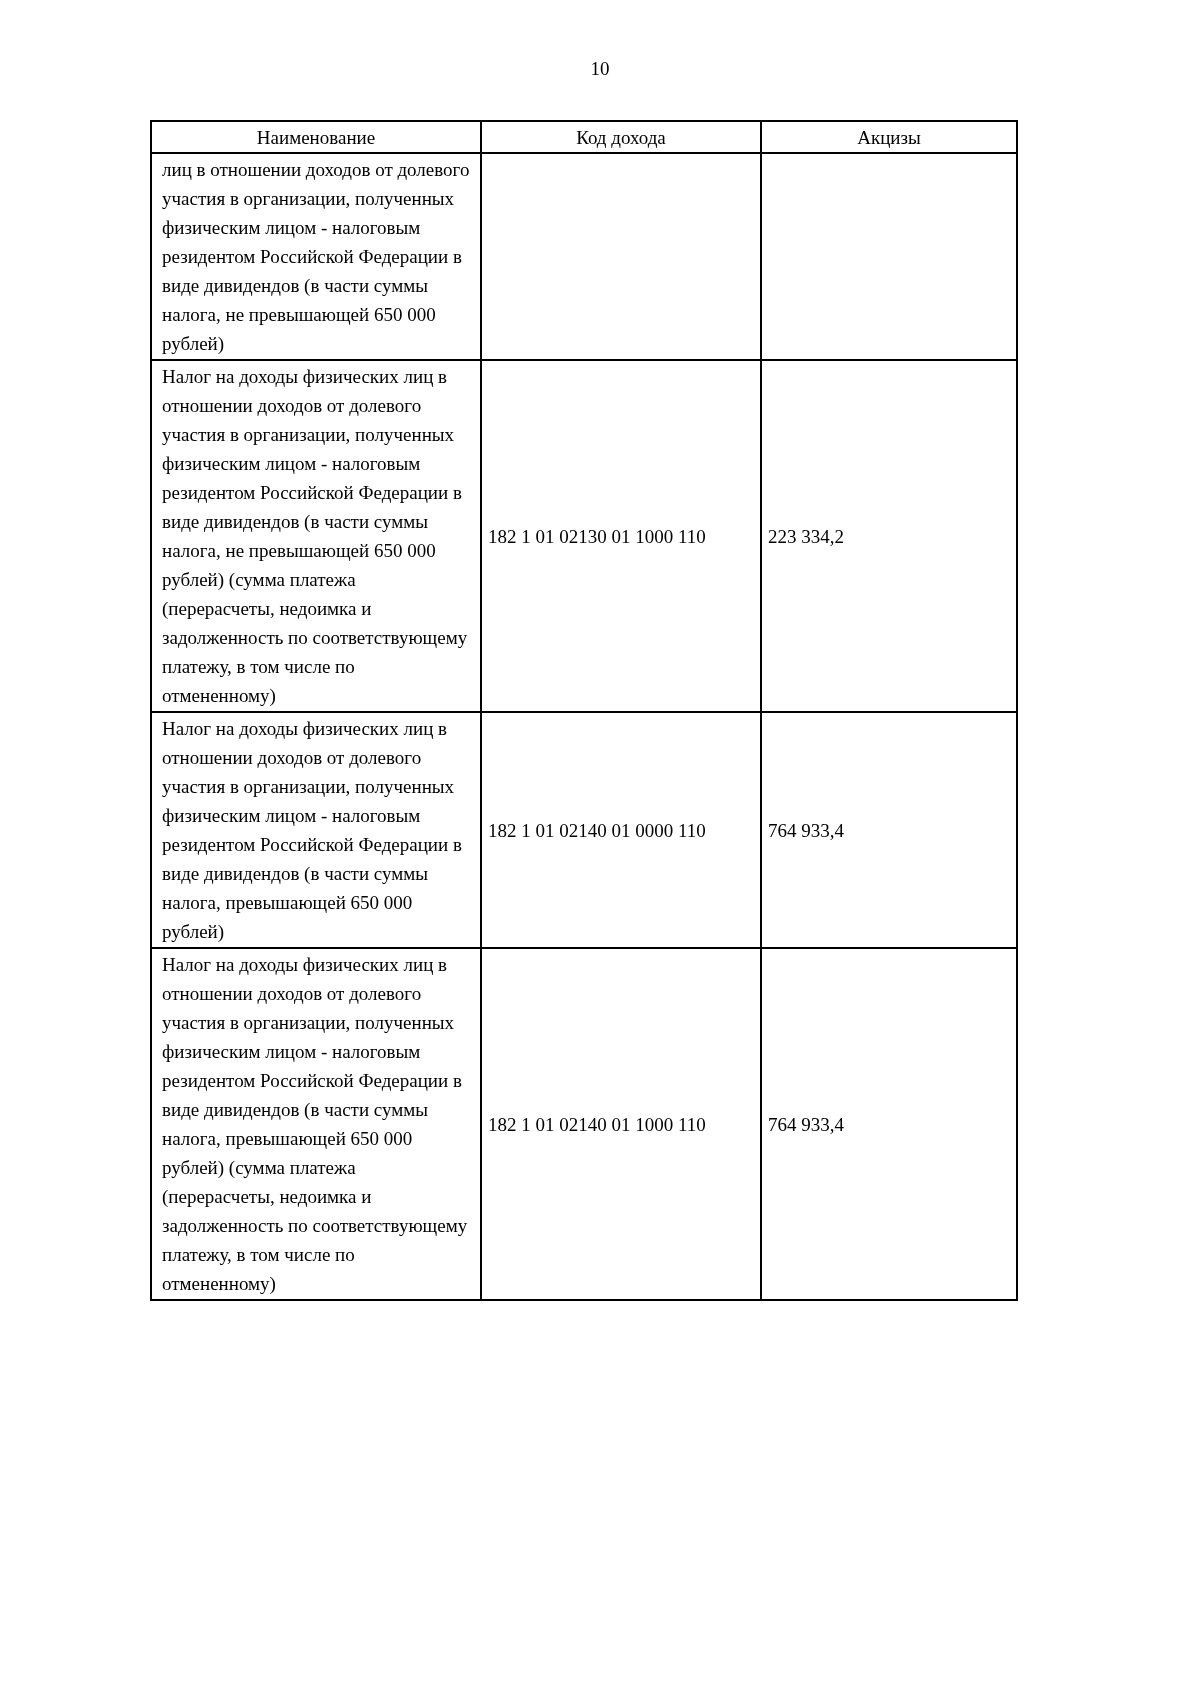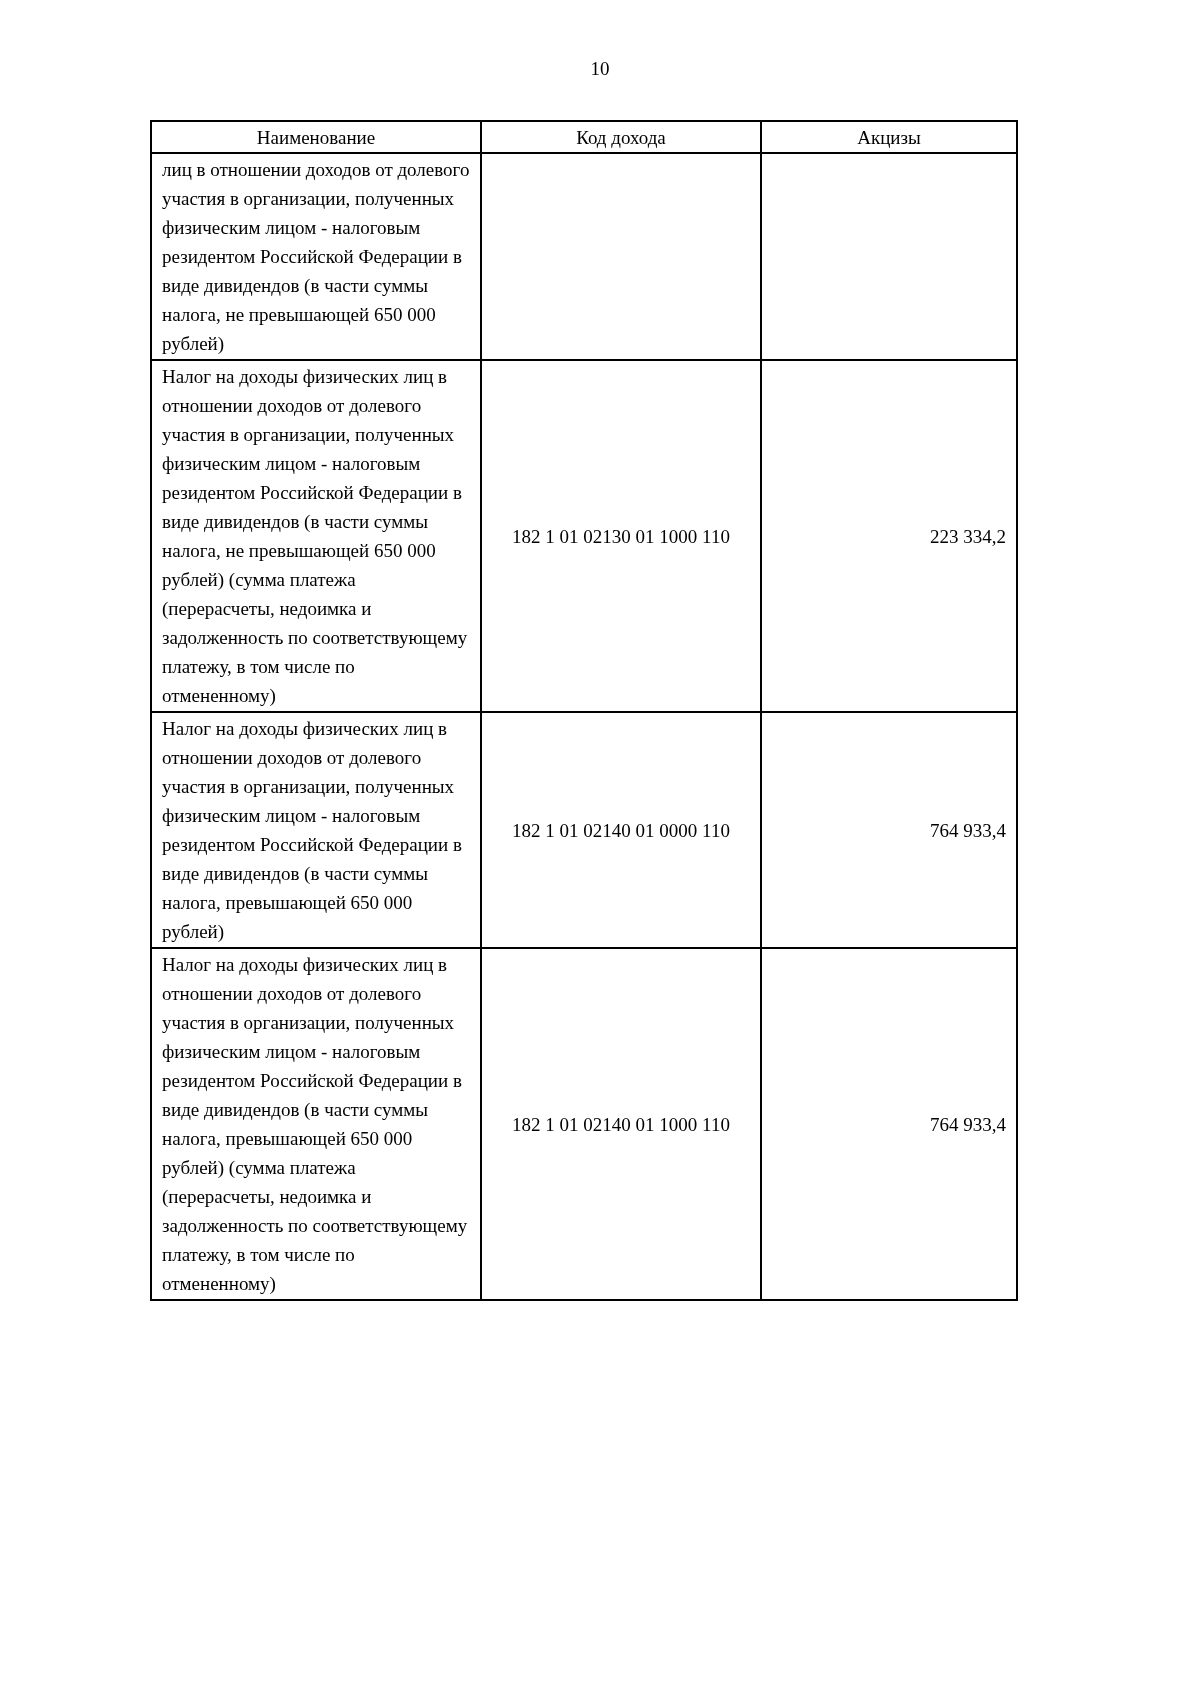--- a/index.html
+++ b/index.html
@@ -48,26 +48,25 @@
     padding: 0 0;
   }
   td.cell-name {
     text-align: left;
     vertical-align: top;
     padding-left: 10px;
     padding-right: 8px;
     margin-left: 16px;
   }
   td.cell-code {
-    text-align: center;
+    text-align: left;
     vertical-align: middle;
     white-space: nowrap;
   }
   td.cell-sum {
-    text-align: right;
     vertical-align: middle;
     padding-right: 10px;
     white-space: nowrap;
   }
 </style>
 </head>
 <body>
 
 <div class="page-number">10</div>
 

